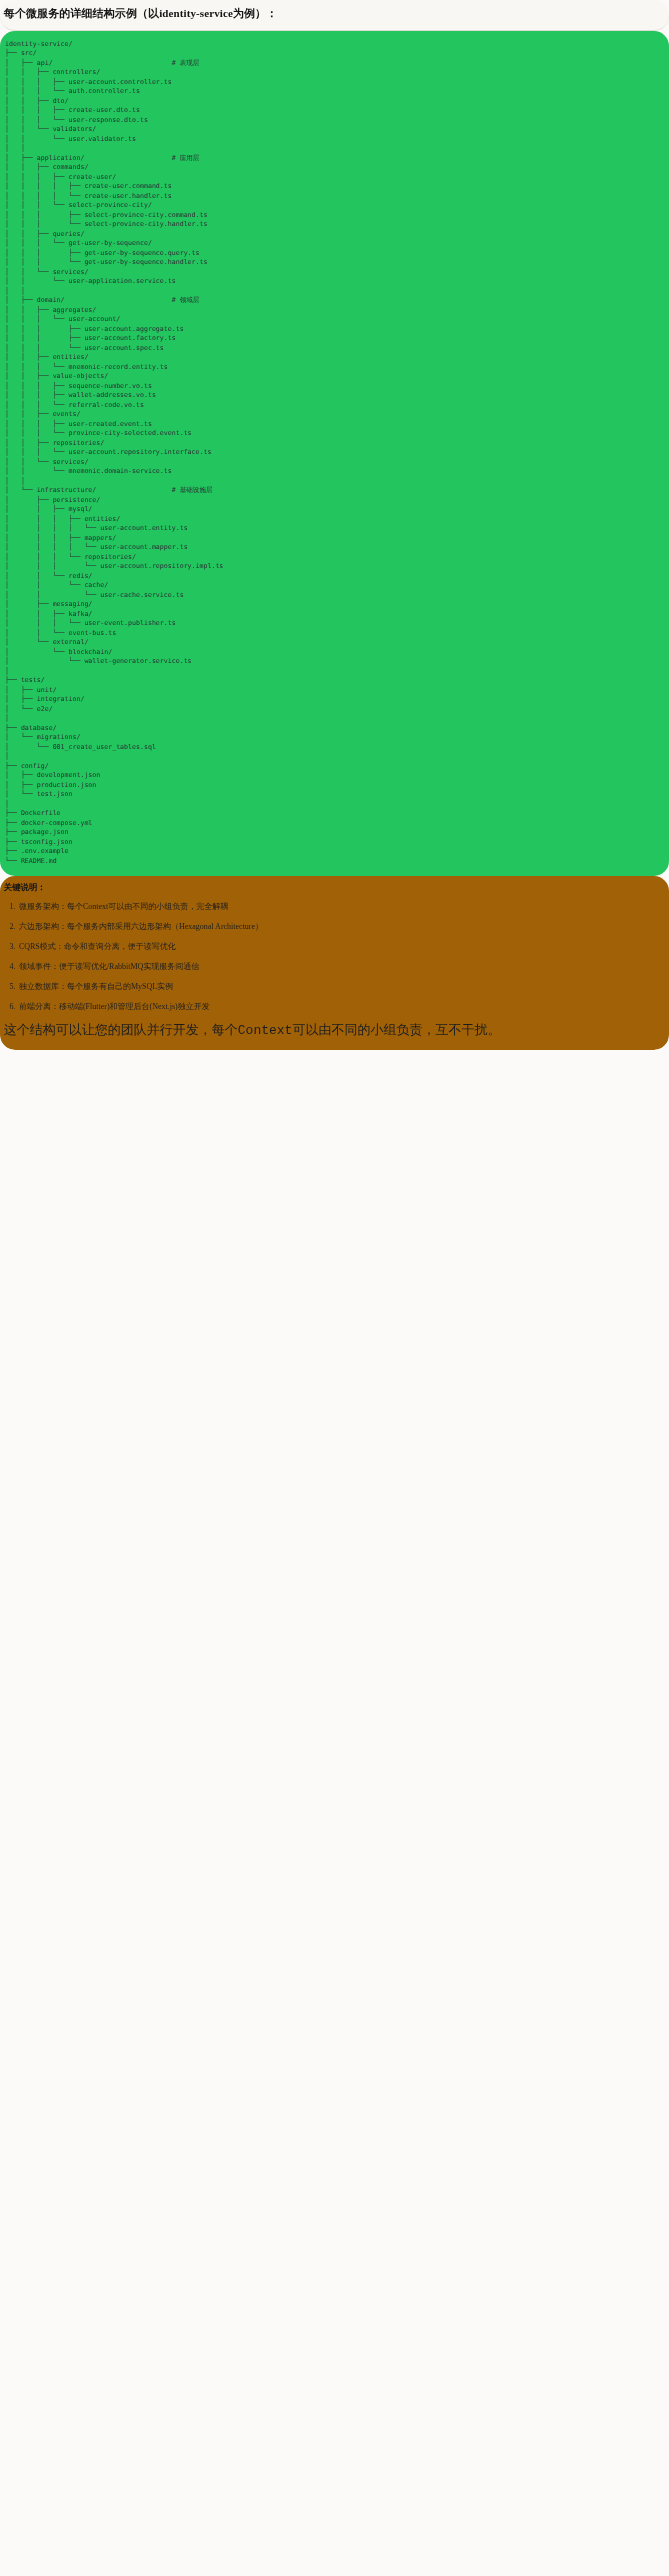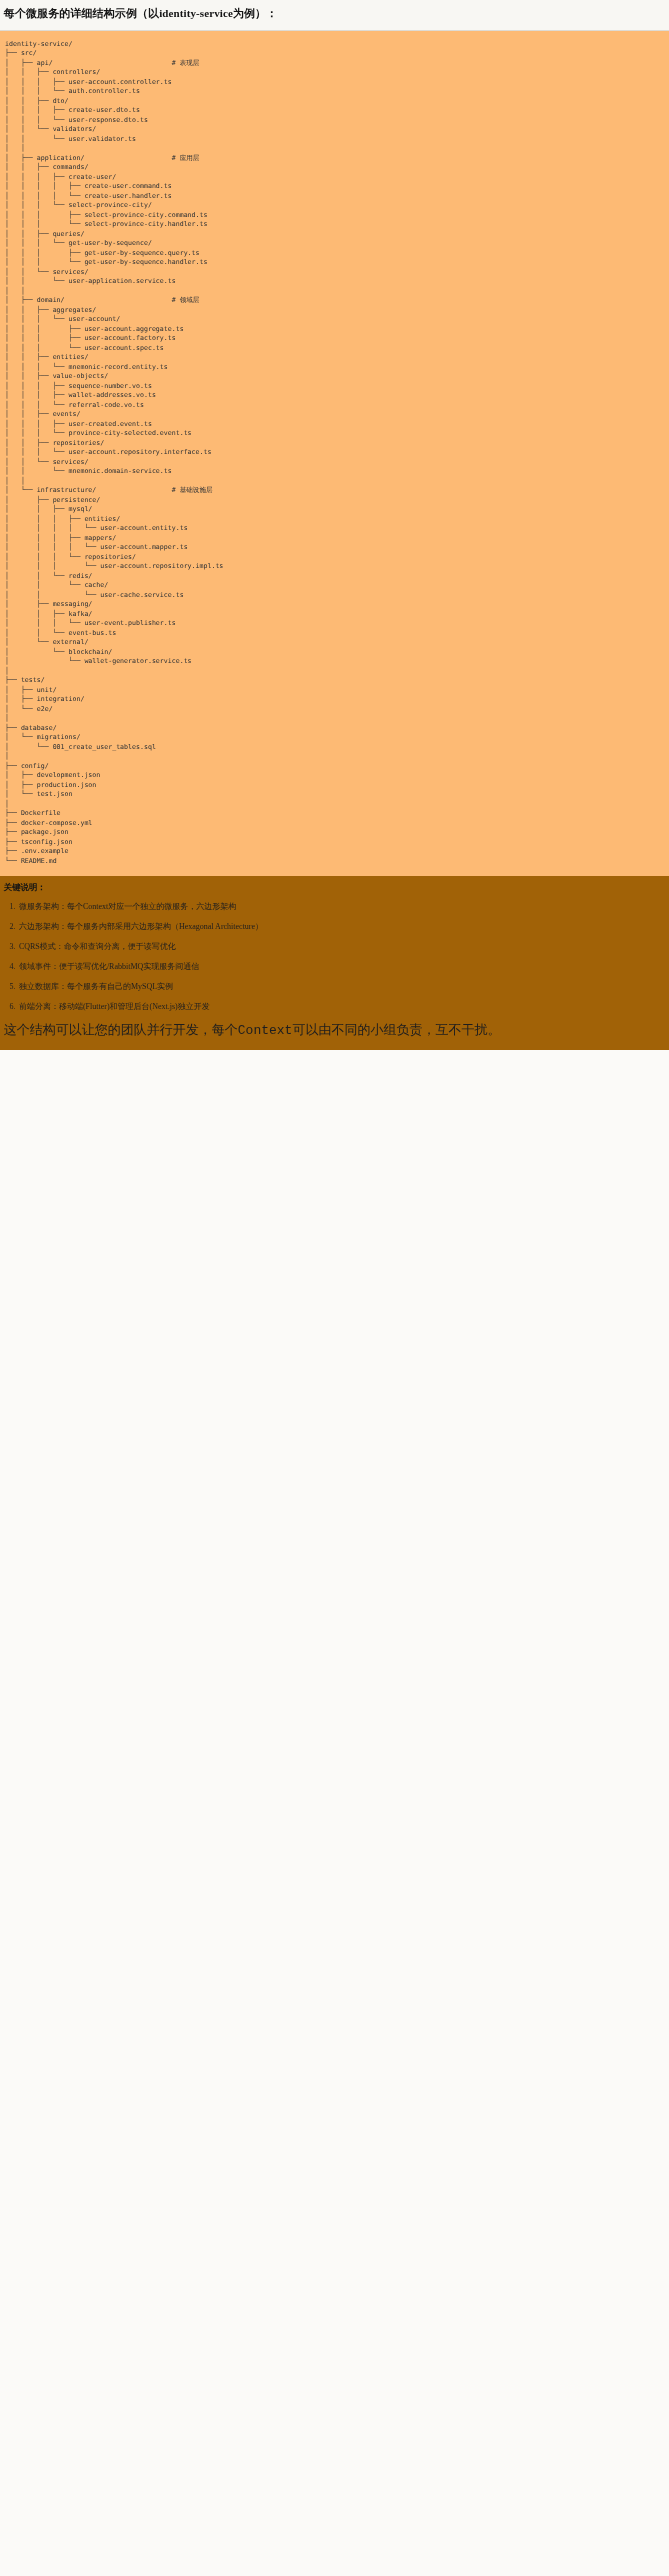--- a/index.html
+++ b/index.html
@@ -1,15 +1,15 @@
 <!DOCTYPE html>
 <html style="font-size:10px"><head>
 <meta charset="utf-8">
 <style>
-  * { box-sizing: border-box; }
+  * { box-sizing: border-box; border-radius: 15px; }
   html, body {
     margin: 0;
     padding: 0;
     background: #fbfaf8;
   }
   body {
     width: 669px;
     font-family: "Liberation Serif", serif;
     color: #18181b;
     -webkit-font-smoothing: antialiased;
@@ -27,21 +27,21 @@
     font-size: 11px;
     line-height: 1.45;
     letter-spacing: 0.1px;
     color: #141414;
     margin: 0;
     white-space: nowrap;
   }
 
   
   .code-block {
-    background: #fdba74;
+    background: #22c55e;
     padding: 8.8px 3.8px 10px 5px;
   }
   pre.tree {
     margin: 0;
     font-family: "DejaVu Sans Mono", "Liberation Mono", monospace;
     font-size: 6.6px;
     line-height: 9.5px;
     color: #2b2f33;
     white-space: pre;
     letter-spacing: 0px;
@@ -180,21 +180,21 @@
 ├── tsconfig.json
 ├── .env.example
 └── README.md</pre>
 </div>
 
 <div class="notes">
   <h2 class="notes-title">关键说明：</h2>
 
   <ol class="notes-list">
     <li>
-      <span class="note-term">微服务架构</span><span>：</span><span>每个Context对应一个独立的微服务，六边形架构</span>
+      <span class="note-term">微服务架构</span><span>：</span><span>每个Context可以由不同的小组负责，完全解耦</span>
     </li>
     <li>
       <span class="note-term">六边形架构</span><span>：</span><span>每个服务内部采用六边形架构（Hexagonal Architecture）</span>
     </li>
     <li>
       <span class="note-term">CQRS模式</span><span>：</span><span>命令和查询分离，便于读写优化</span>
     </li>
     <li>
       <span class="note-term">领域事件</span><span>：</span><span>便于读写优化/RabbitMQ实现服务间通信</span>
     </li>

